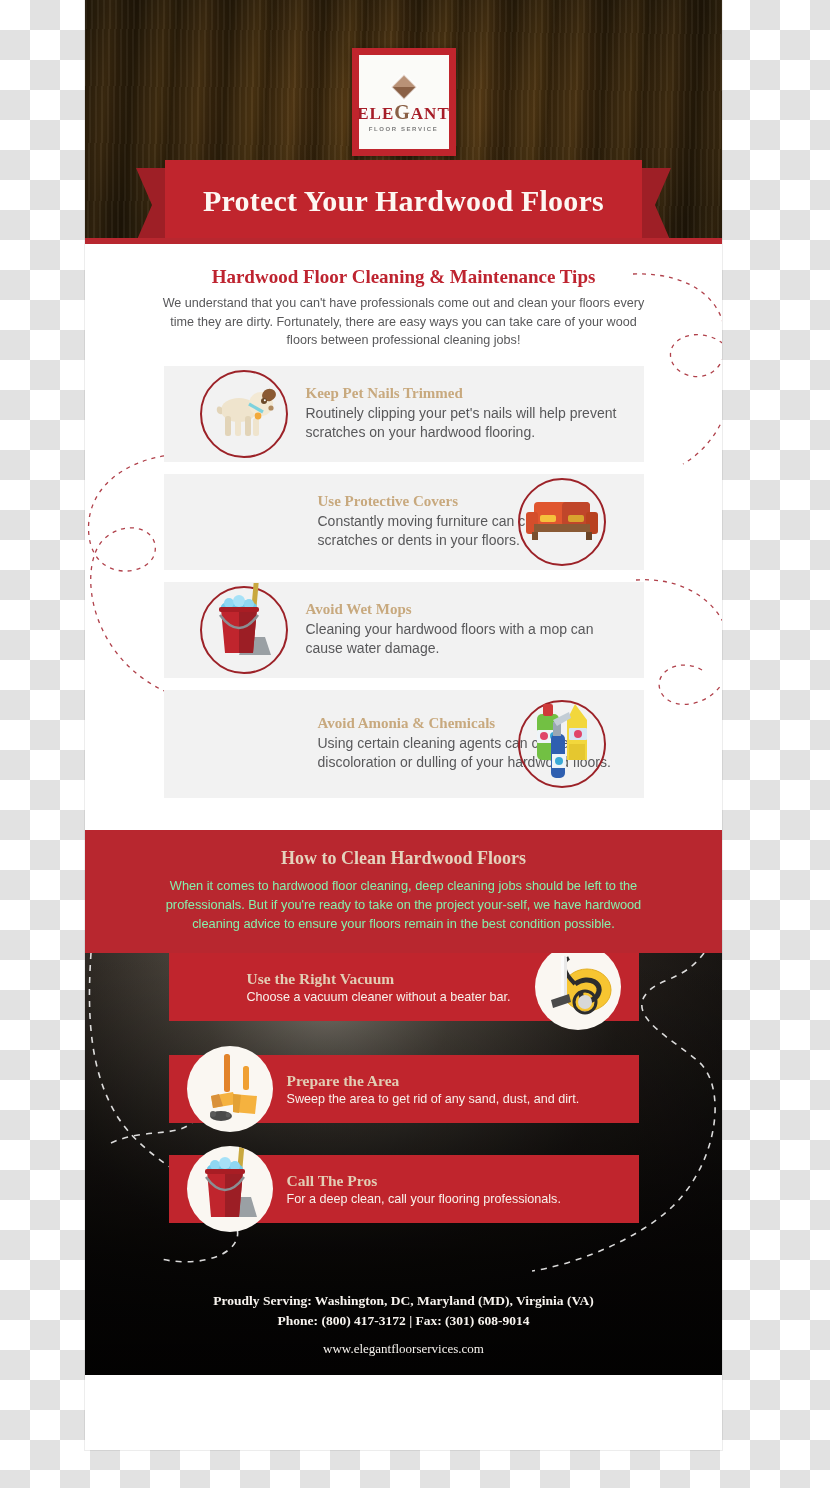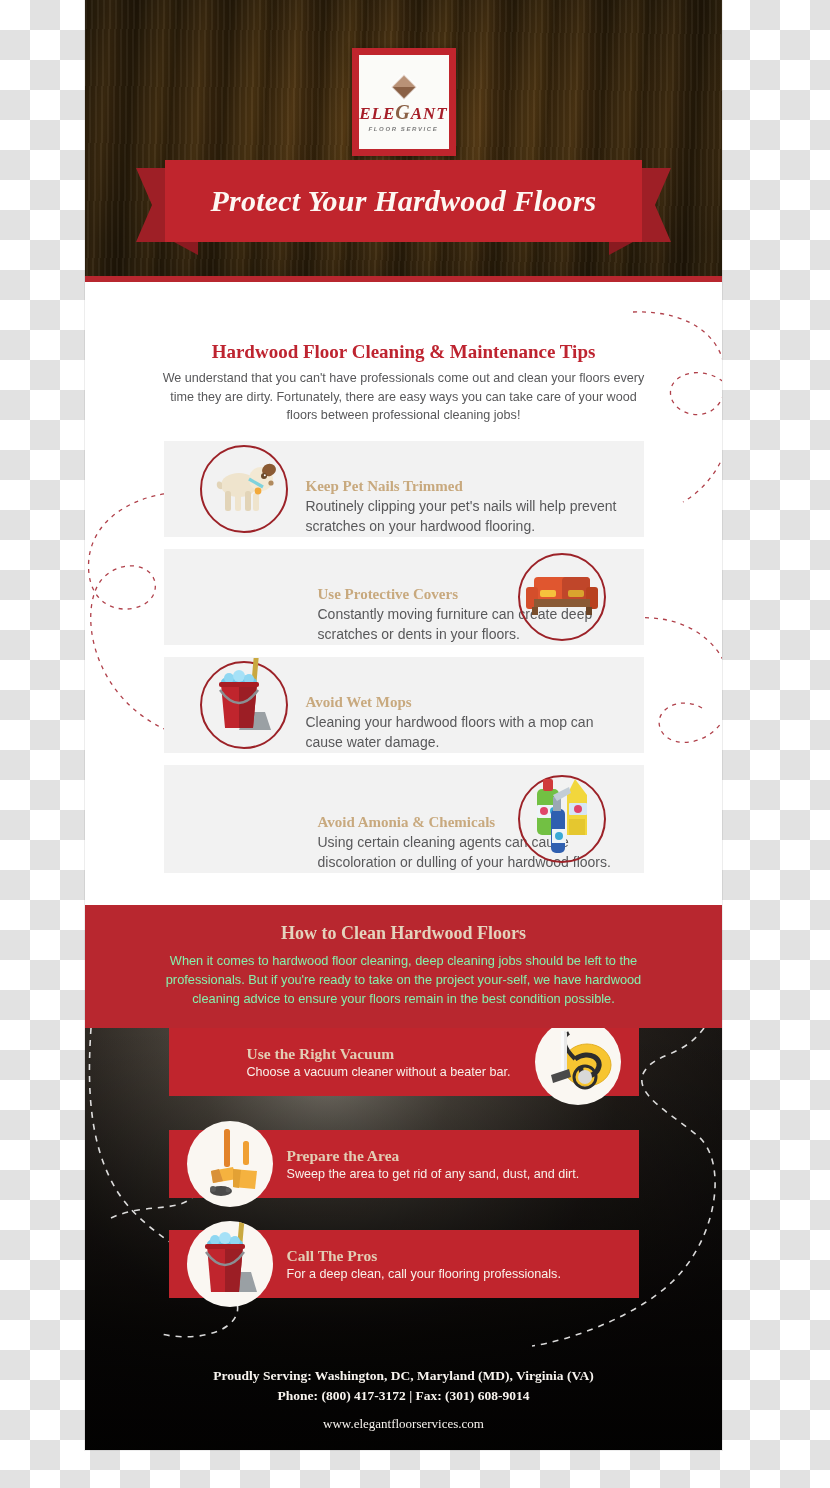--- a/index.html
+++ b/index.html
@@ -24,29 +24,28 @@
     left: 85px; top: 0px;
     width: 637px; height: 1450px;
     background: #ffffff;
     overflow: hidden;
     box-shadow: 0 0 0 1px rgba(0,0,0,0.07);
   }
 
   
   .hero {
     position: relative;
-    height: 282px;
+    height: 244px;
     background:
       radial-gradient(ellipse at 50% 45%, rgba(150,110,50,0.30) 0%, rgba(0,0,0,0.55) 85%),
       repeating-linear-gradient(94deg,
         #4a3412 0px, #5c421a 14px, #6d4e1f 26px, #4f3714 38px,
         #3f2c0e 52px, #5a411a 66px, #6a4c1d 80px, #46310f 94px);
     background-blend-mode: multiply, normal;
     overflow: hidden;
-    font-style: italic;
   }
   .hero::after {
     content:"";
     position:absolute; left:0; right:0; bottom:0; height:6px;
     background:#b8272f;
   }
   .hero-grain {
     position:absolute; inset:0;
     background:repeating-linear-gradient(91deg, rgba(255,255,255,0.045) 0 2px, rgba(0,0,0,0.05) 2px 6px);
     pointer-events:none;
@@ -112,36 +111,35 @@
   .tips {
     padding:22px 0 20px 0;
     position:relative;
     background:#ffffff;
   }
   .sec-title {
     text-align:center;
     font-family:"Liberation Serif", serif;
     font-weight:700; font-size:19px; color:#be2430;
     margin-bottom:6px;
-    margin-top:37px;
   }
   .sec-intro {
     text-align:center;
     font-size:12.6px; line-height:1.48; color:#58585a;
     width:500px; margin:0 auto 16px auto;
   }
 
   .cards { position:relative; }
   .card {
     position:relative;
     background:#f2f2f2;
     width:480px;
     margin:0 auto 12px auto;
     min-height:96px;
-    display:flex; align-items:flex-end;
+    display:flex; align-items:center;
     overflow:visible;
   }
   .card.icon-right { justify-content:flex-end; }
   .card-txt { padding:0 4px; }
   .card.icon-left  .card-txt { margin-left:138px; width:330px; }
   .card.icon-right .card-txt { margin-left:56px; width:330px; }
   .card-h {
     font-family:"Liberation Serif", serif;
     font-weight:700; font-size:15px; color:#c8a97e; margin-bottom:2px;
   }

